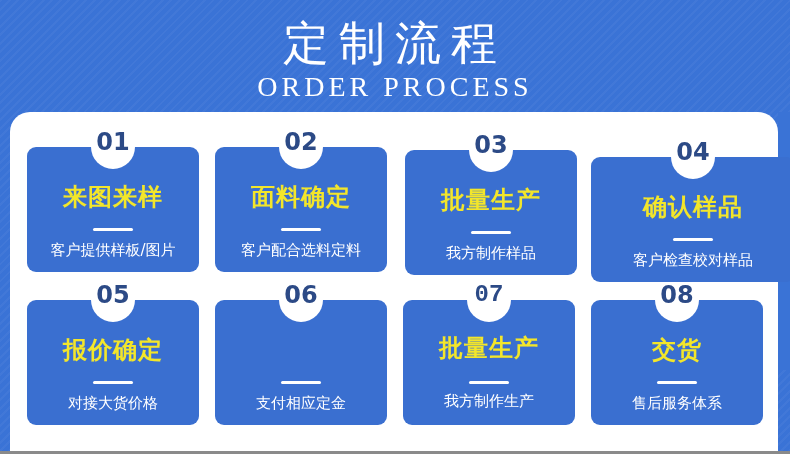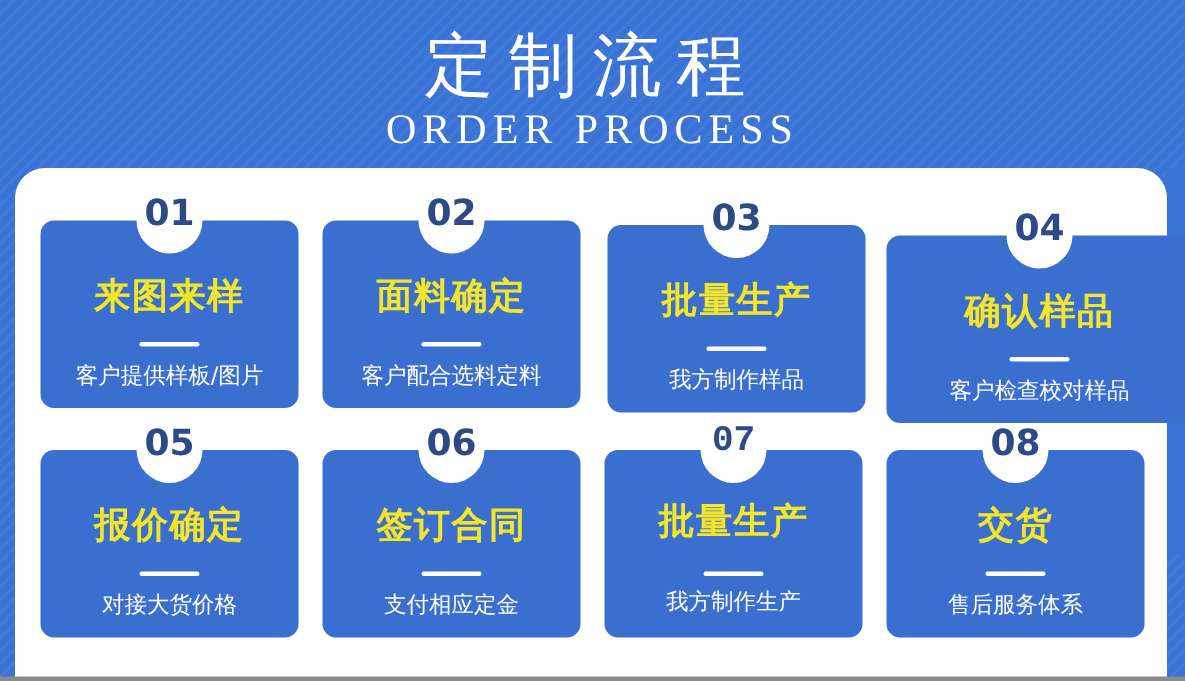--- a/index.html
+++ b/index.html
@@ -118,21 +118,20 @@
     </div>
   <div class="card-title">报价确定</div>
   <div class="divider"></div>
   <div class="card-desc">对接大货价格</div>
 </div>
 
 <div class="card" style="left:215px; top:300px;">
   <div class="badge">
       <span class="badge-num">06</span>
     </div>
-  <div class="card-title">签订合同</div>
   <div class="divider"></div>
   <div class="card-desc">支付相应定金</div>
 </div>
 
 <div class="card" style="left:403px; top:300px;font-family:Liberation Mono, monospace;">
   <div class="badge">
       <span class="badge-num">07</span>
     </div>
   <div class="card-title">批量生产</div>
   <div class="divider"></div>

